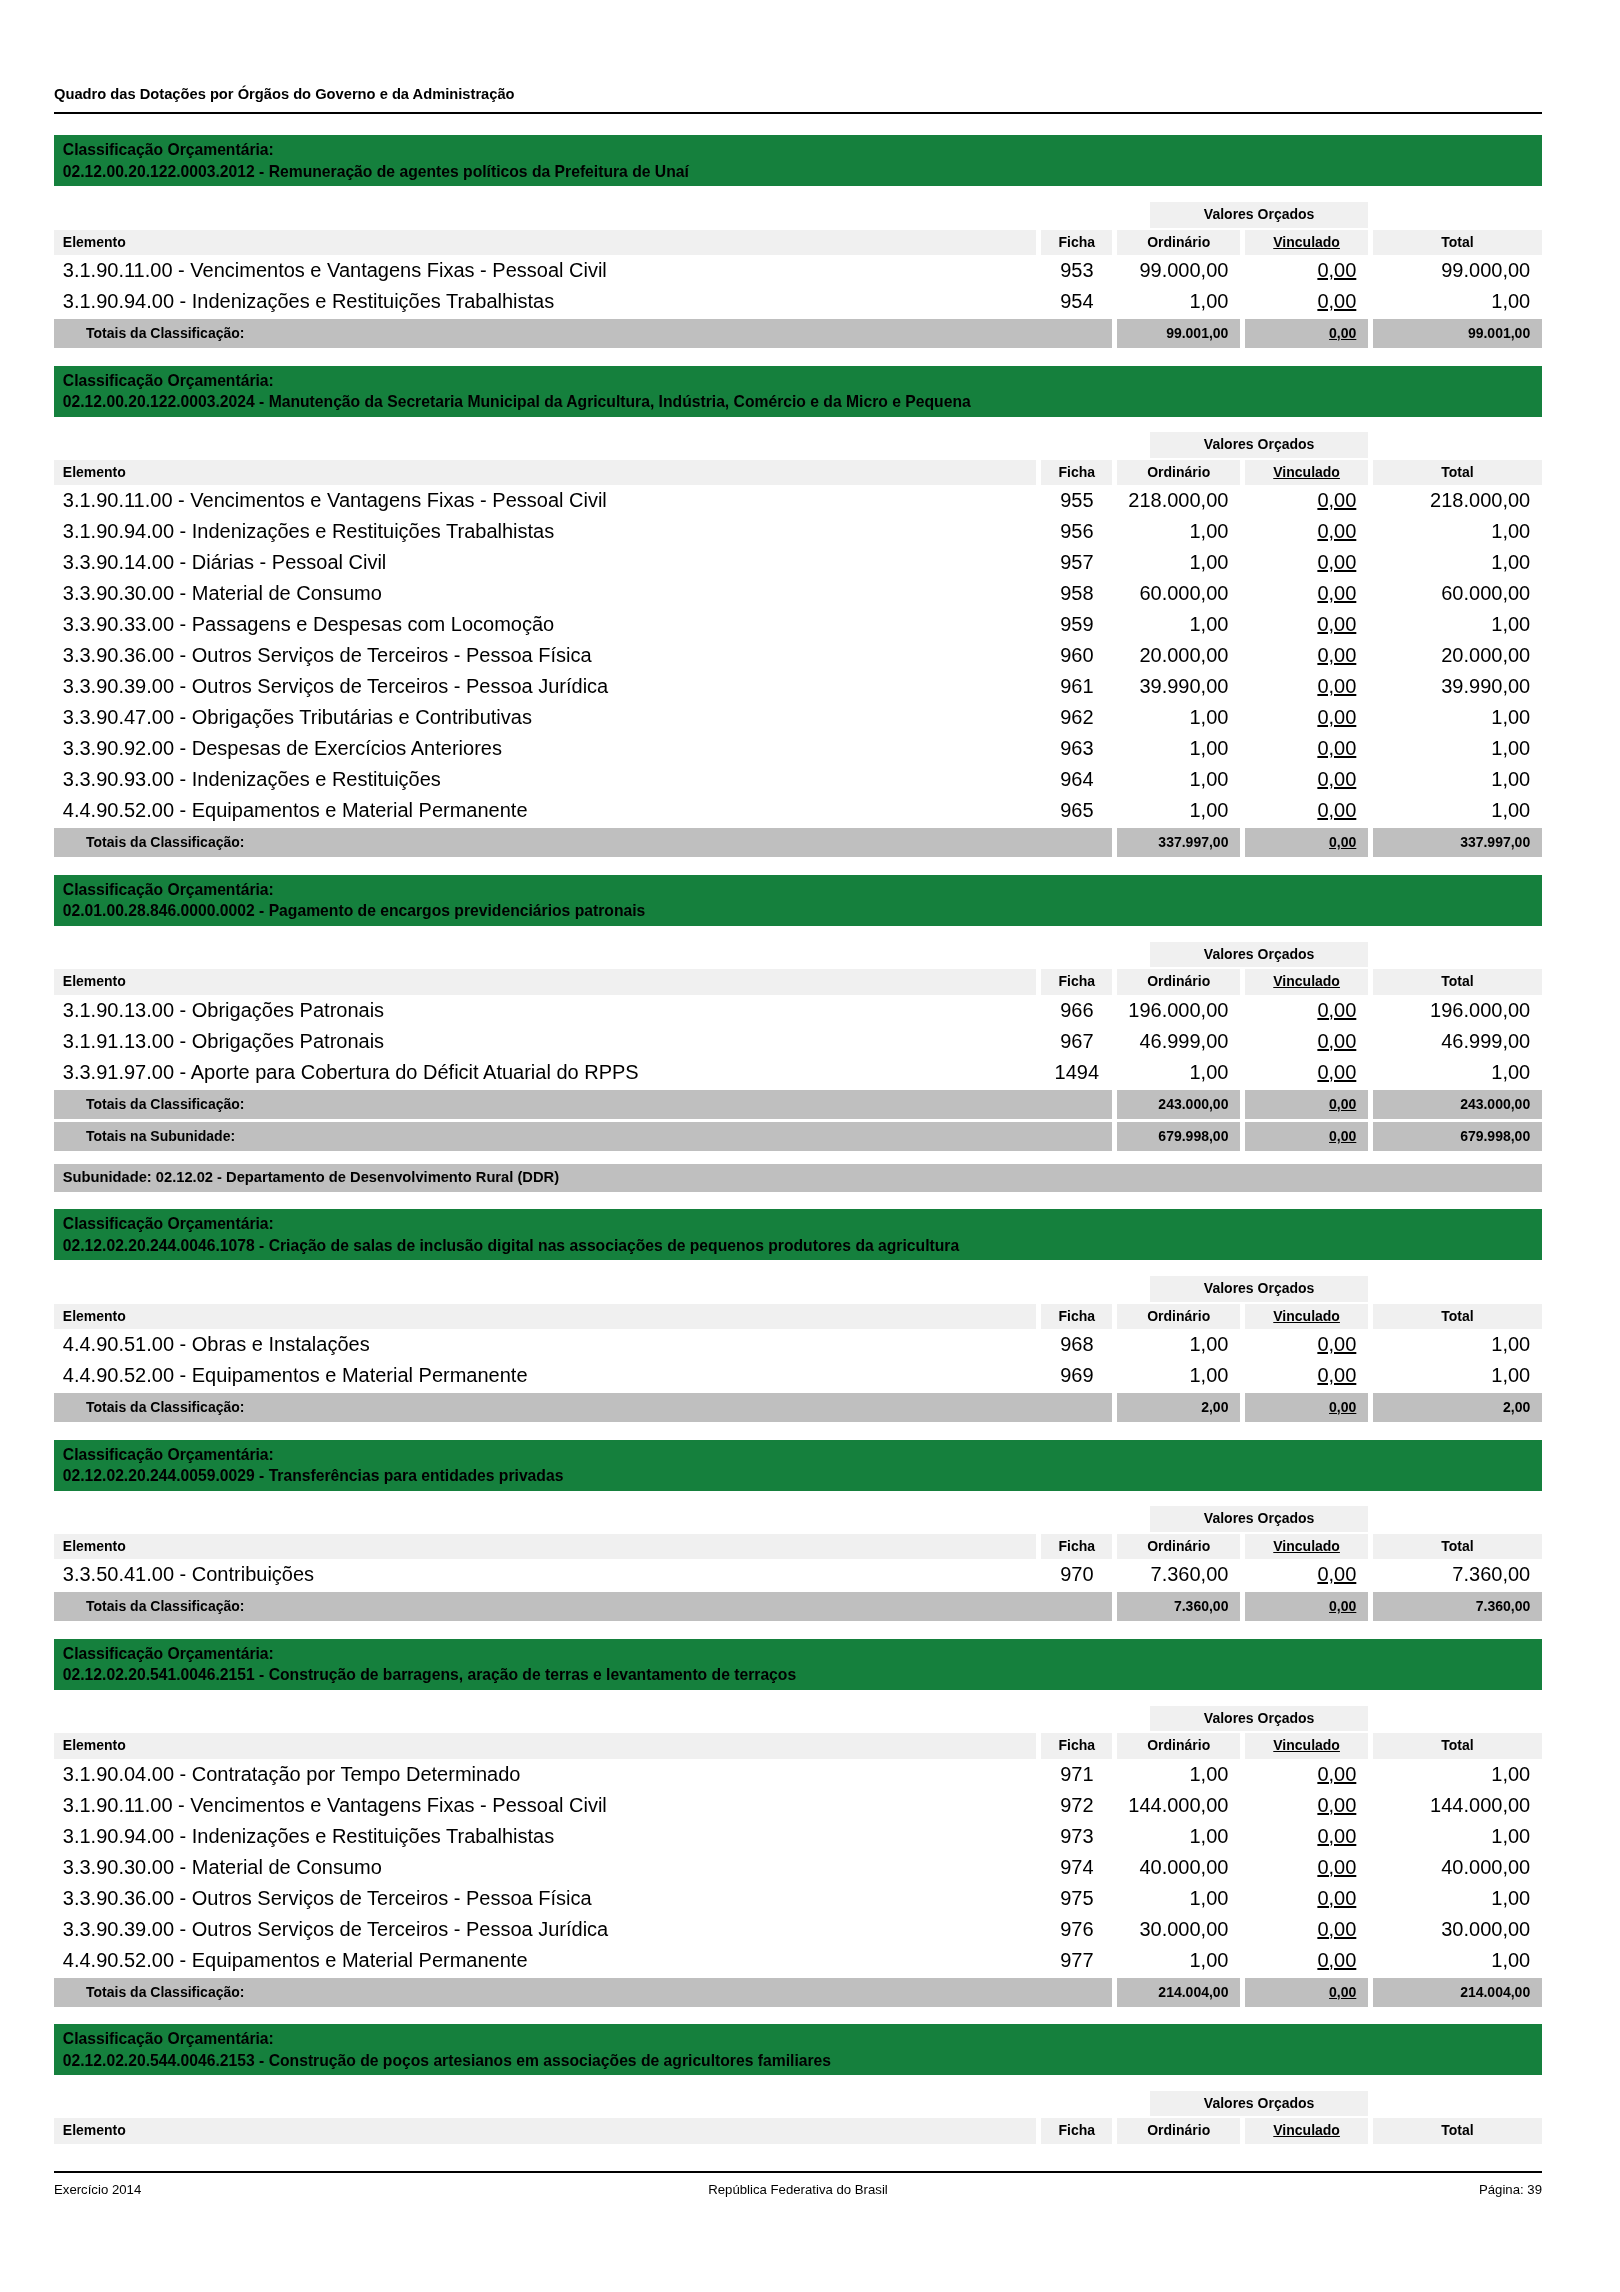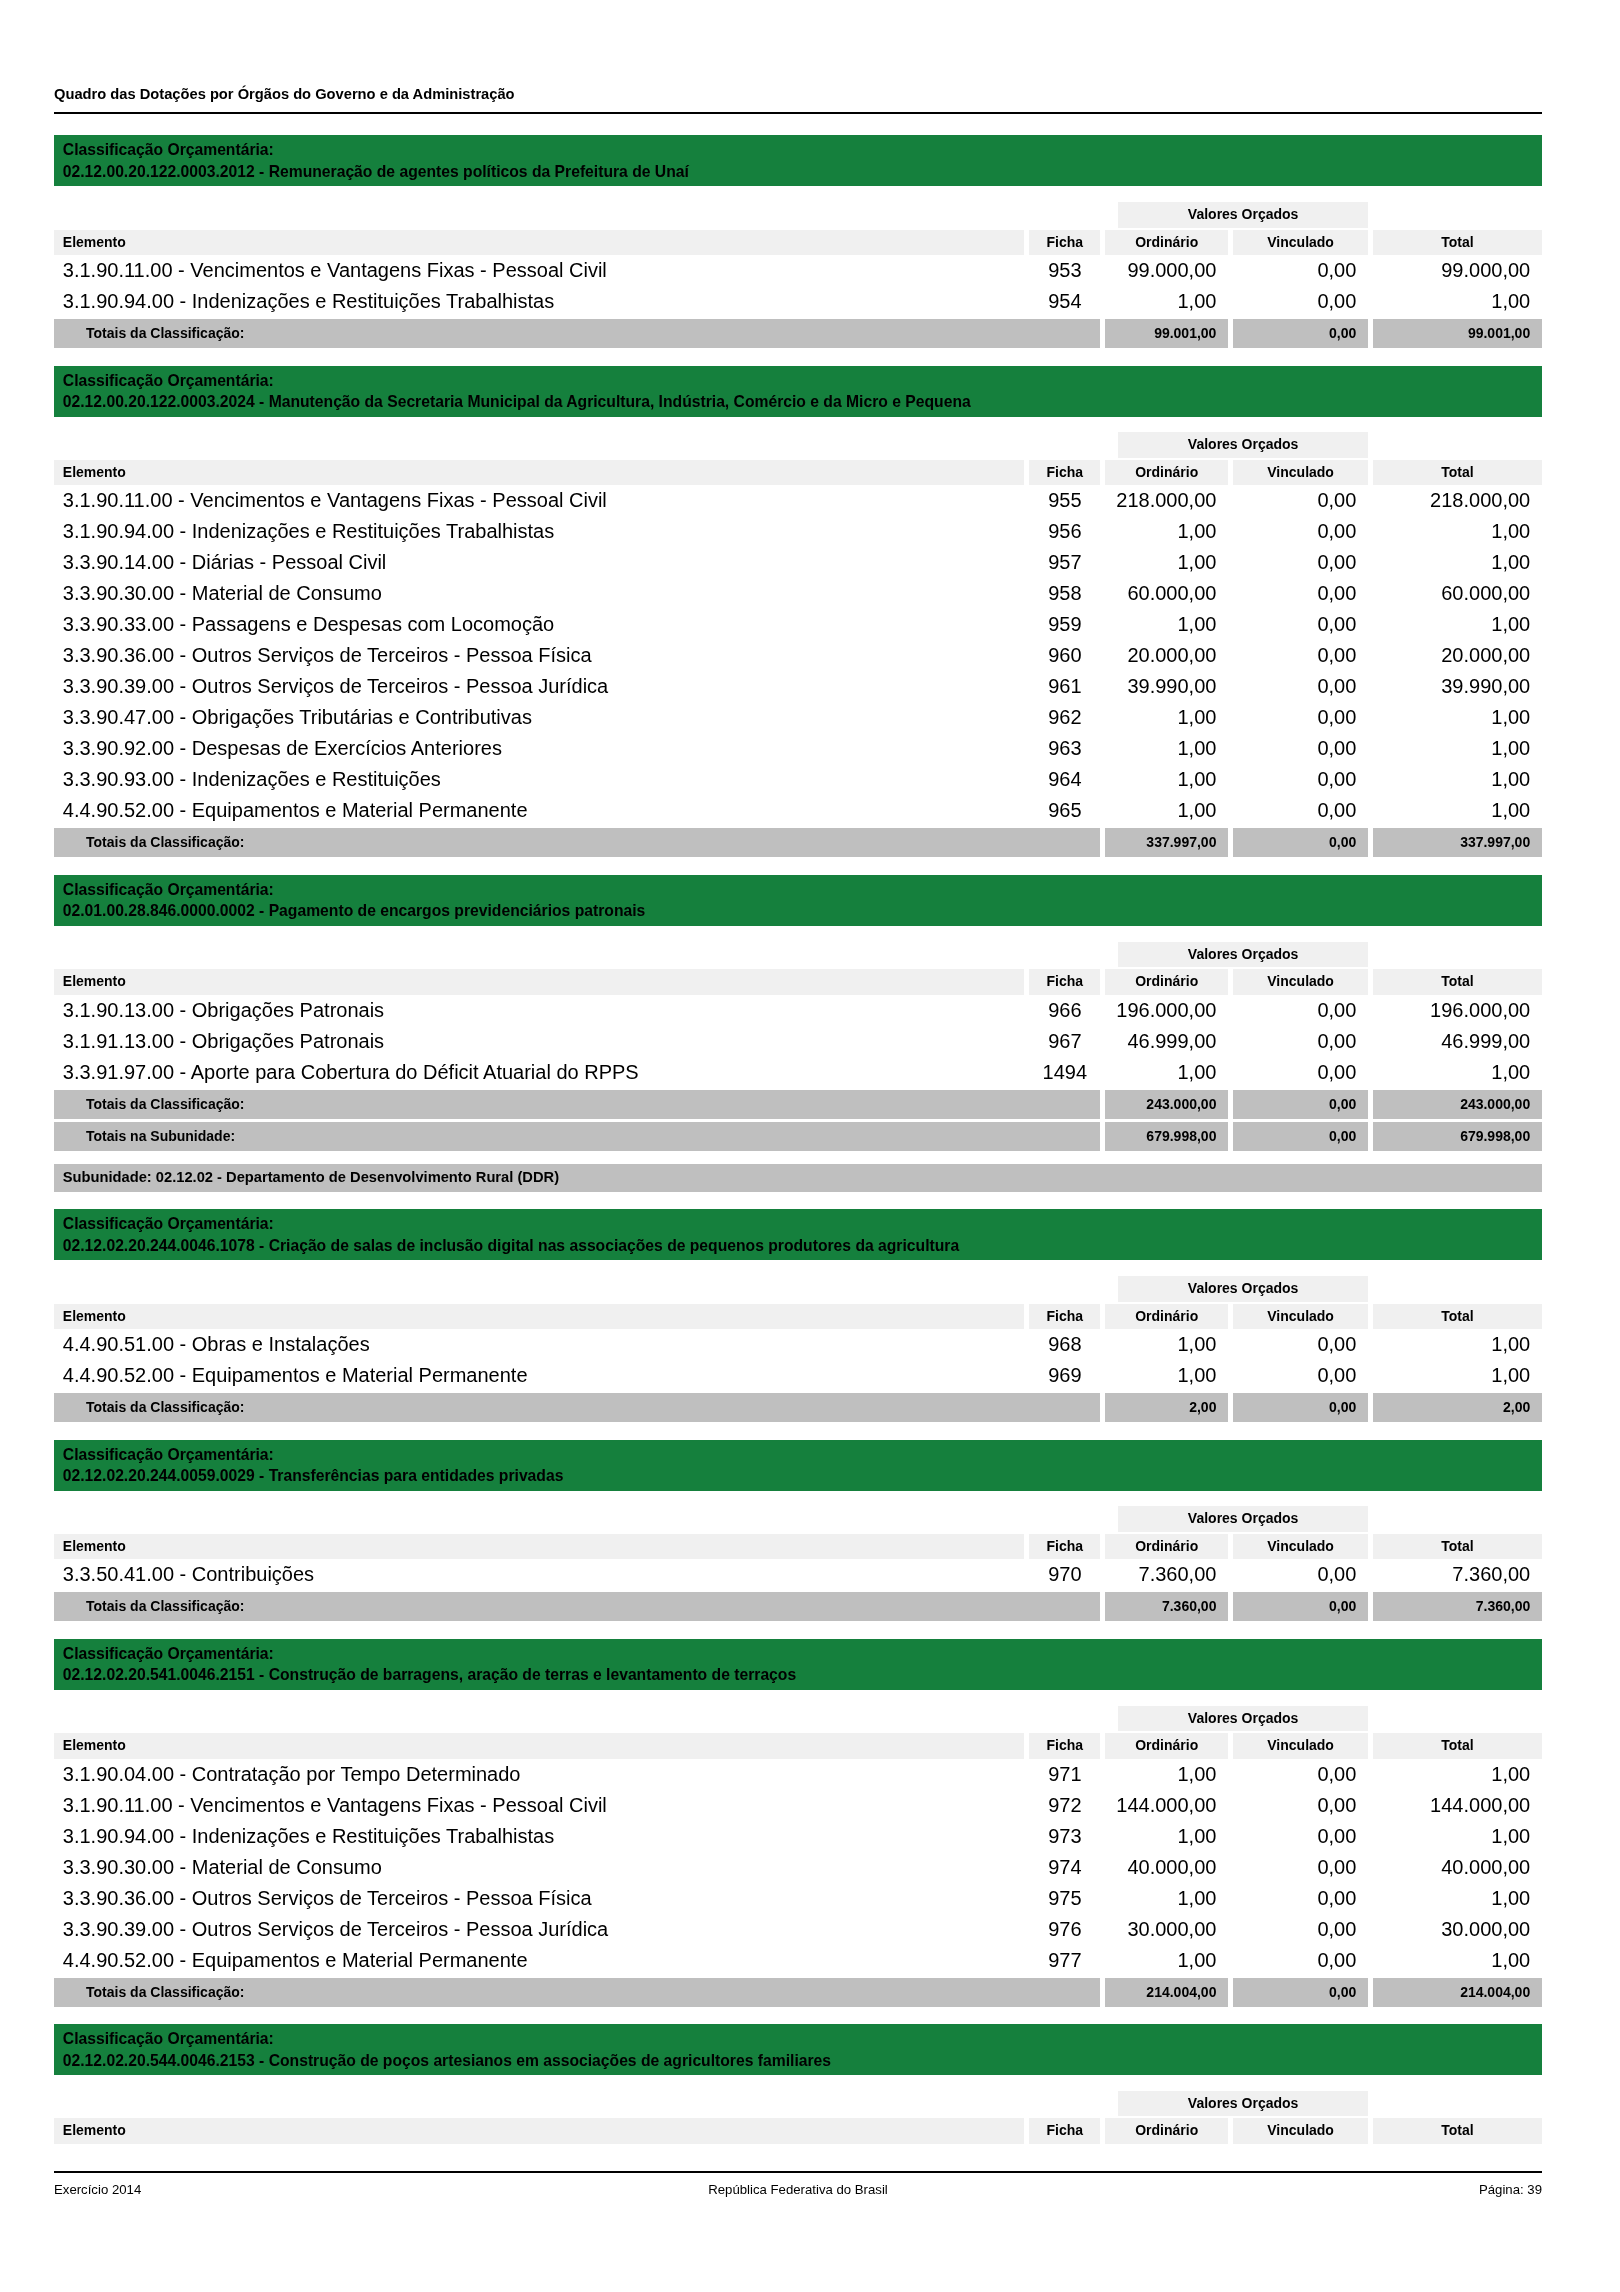--- a/index.html
+++ b/index.html
@@ -22,23 +22,23 @@
     background:#15803d; padding:3.9px 8.8px;
     font-weight:bold; font-size:15.7px; line-height:21.6px;
   }
 
   .row { display:flex; column-gap:4.9px; }
   .cell { overflow:hidden; white-space:nowrap; }
 
   .c-elem  { flex:1; padding-left:8.8px; text-align:left; }
   .c-ficha { width:71px;  text-align:center; }
   .c-ord   { width:123px; text-align:right; padding-right:11.8px; }
-  .c-vin   { width:135px; text-align:right; padding-right:11.8px; }
+  .c-vin   { width:123px; text-align:right; padding-right:11.8px;text-decoration:underline; }
   .c-total { width:169px; text-align:right; padding-right:11.8px; }
-  .c-vo    { width:250px; }
+  .c-vo    { width:218px; }
   .sp { background:transparent; }
 
   .vo-row { margin-top:15.7px; height:25.5px; }
   .vo-row .c-vo {
     background:#f0f0f0; text-align:center; font-weight:bold;
     font-size:14px; line-height:25.5px;
   }
 
   .header-row { margin-top:2px; height:25.5px; font-weight:bold; font-size:14px; }
   .header-row .cell { background:#f0f0f0; line-height:25.5px; }

